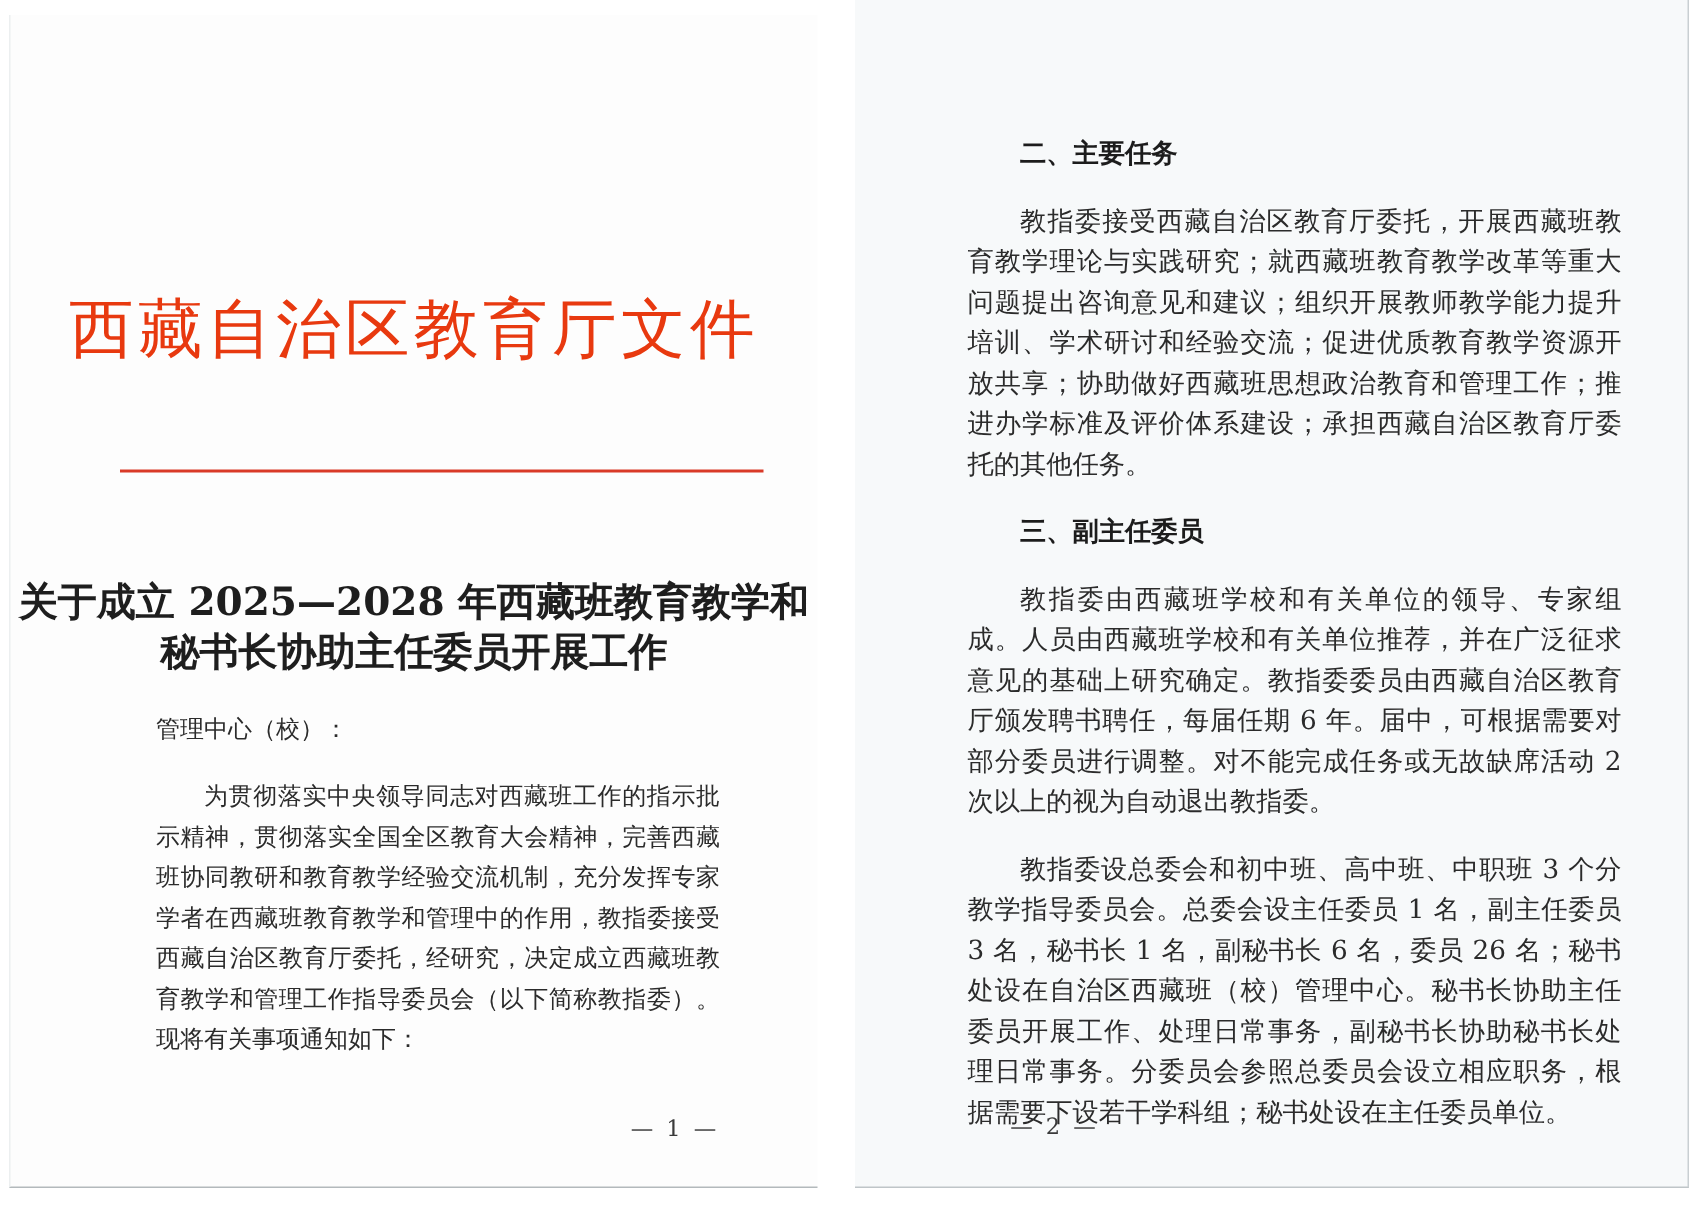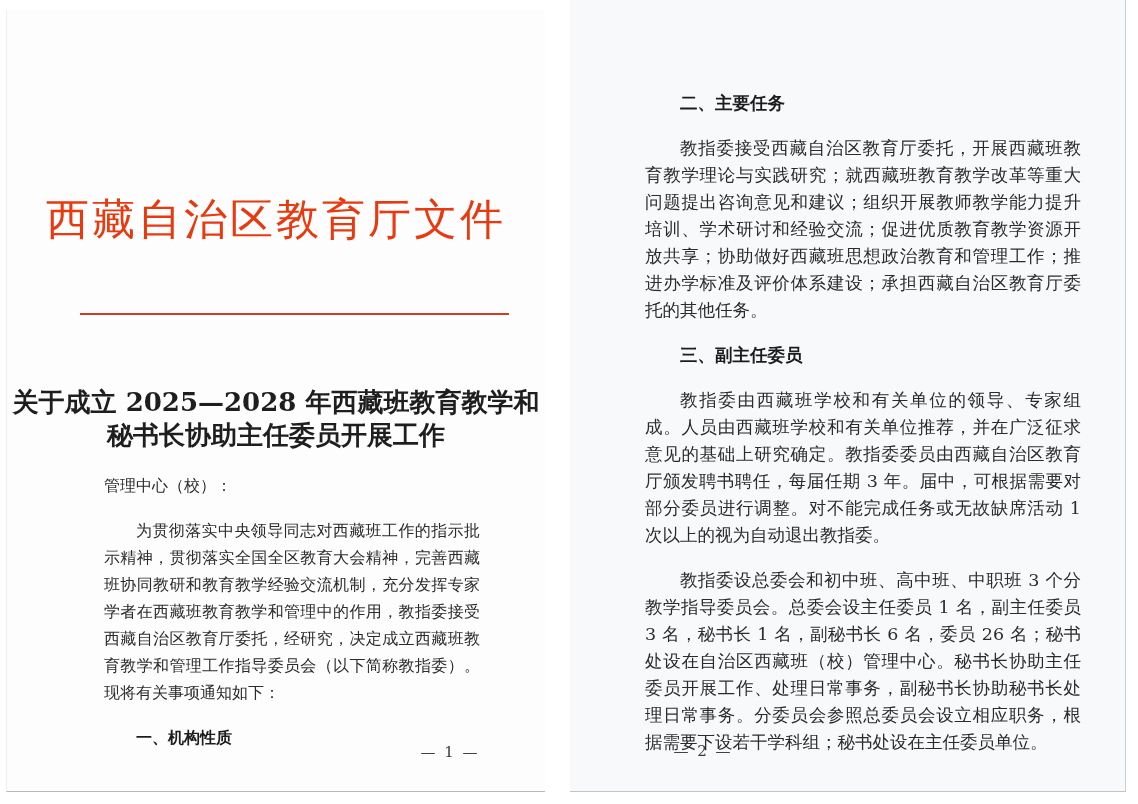--- a/index.html
+++ b/index.html
@@ -65,29 +65,28 @@
   <div class="page page-1">
     <div class="agency-header">西藏自治区教育厅文件</div>
     <div class="red-rule"></div>
     <div class="doc-title">
       <div>关于成立 2025—2028 年西藏班教育教学和</div>
       <div>秘书长协助主任委员开展工作</div>
     </div>
     <div class="body body-1">
       <p class="salutation">管理中心（校）：</p>
       <p class="para">为贯彻落实中央领导同志对西藏班工作的指示批示精神，贯彻落实全国全区教育大会精神，完善西藏班协同教研和教育教学经验交流机制，充分发挥专家学者在西藏班教育教学和管理中的作用，教指委接受西藏自治区教育厅委托，经研究，决定成立西藏班教育教学和管理工作指导委员会（以下简称教指委）。现将有关事项通知如下：</p>
-      <p class="heading">一、机构性质</p>
     </div>
     <div class="pageno pageno-1">— 1 —</div>
   </div>
 
   <div class="page page-2">
     <div class="body body-2">
       <p class="heading">二、主要任务</p>
       <p class="para">教指委接受西藏自治区教育厅委托，开展西藏班教育教学理论与实践研究；就西藏班教育教学改革等重大问题提出咨询意见和建议；组织开展教师教学能力提升培训、学术研讨和经验交流；促进优质教育教学资源开放共享；协助做好西藏班思想政治教育和管理工作；推进办学标准及评价体系建设；承担西藏自治区教育厅委托的其他任务。</p>
       <p class="heading">三、副主任委员</p>
-      <p class="para">教指委由西藏班学校和有关单位的领导、专家组成。人员由西藏班学校和有关单位推荐，并在广泛征求意见的基础上研究确定。教指委委员由西藏自治区教育厅颁发聘书聘任，每届任期 3 年。届中，可根据需要对部分委员进行调整。对不能完成任务或无故缺席活动 1 次以上的视为自动退出教指委。</p>
+      <p class="para">教指委由西藏班学校和有关单位的领导、专家组成。人员由西藏班学校和有关单位推荐，并在广泛征求意见的基础上研究确定。教指委委员由西藏自治区教育厅颁发聘书聘任，每届任期 6 年。届中，可根据需要对部分委员进行调整。对不能完成任务或无故缺席活动 2 次以上的视为自动退出教指委。</p>
       <p class="para">教指委设总委会和初中班、高中班、中职班 3 个分教学指导委员会。总委会设主任委员 1 名，副主任委员 3 名，秘书长 1 名，副秘书长 6 名，委员 26 名；秘书处设在自治区西藏班（校）管理中心。秘书长协助主任委员开展工作、处理日常事务，副秘书长协助秘书长处理日常事务。分委员会参照总委员会设立相应职务，根据需要下设若干学科组；秘书处设在主任委员单位。</p>
     </div>
     <div class="pageno pageno-2">— 2 —</div>
   </div>
 
 </div>
 
 </body></html>

